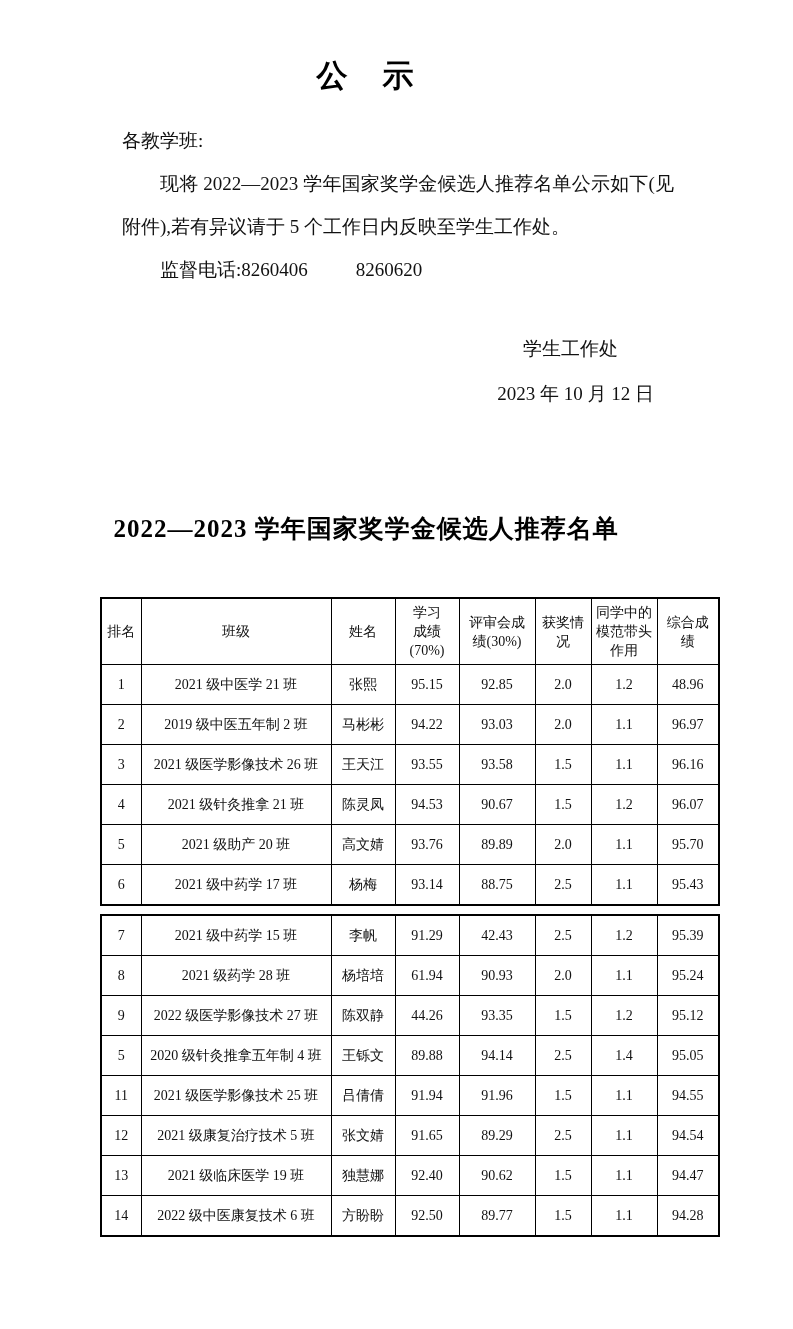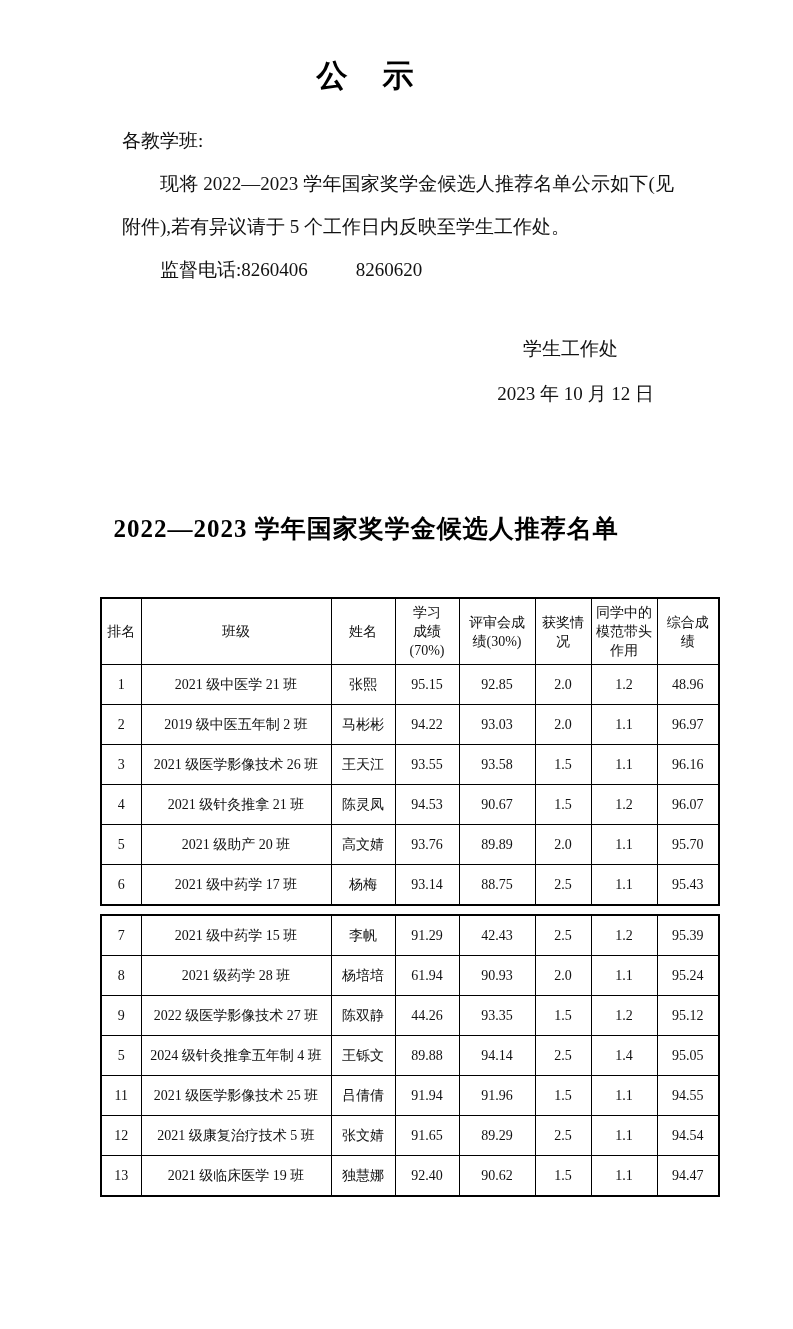--- a/index.html
+++ b/index.html
@@ -239,21 +239,21 @@
             <td>2022 级医学影像技术 27 班</td>
             <td>陈双静</td>
             <td>44.26</td>
             <td>93.35</td>
             <td>1.5</td>
             <td>1.2</td>
             <td>95.12</td>
           </tr>
           <tr>
             <td>5</td>
-            <td>2024 级针灸推拿五年制 4 班</td>
+            <td>2020 级针灸推拿五年制 4 班</td>
             <td>王铄文</td>
             <td>89.88</td>
             <td>94.14</td>
             <td>2.5</td>
             <td>1.4</td>
             <td>95.05</td>
           </tr>
           <tr>
             <td>11</td>
             <td>2021 级医学影像技术 25 班</td>
@@ -277,17 +277,27 @@
           <tr>
             <td>13</td>
             <td>2021 级临床医学 19 班</td>
             <td>独慧娜</td>
             <td>92.40</td>
             <td>90.62</td>
             <td>1.5</td>
             <td>1.1</td>
             <td>94.47</td>
           </tr>
+          <tr>
+            <td>14</td>
+            <td>2022 级中医康复技术 6 班</td>
+            <td>方盼盼</td>
+            <td>92.50</td>
+            <td>89.77</td>
+            <td>1.5</td>
+            <td>1.1</td>
+            <td>94.28</td>
+          </tr>
         </tbody>
     </table>
   </div>
 
 </div>
 
 </body></html>

